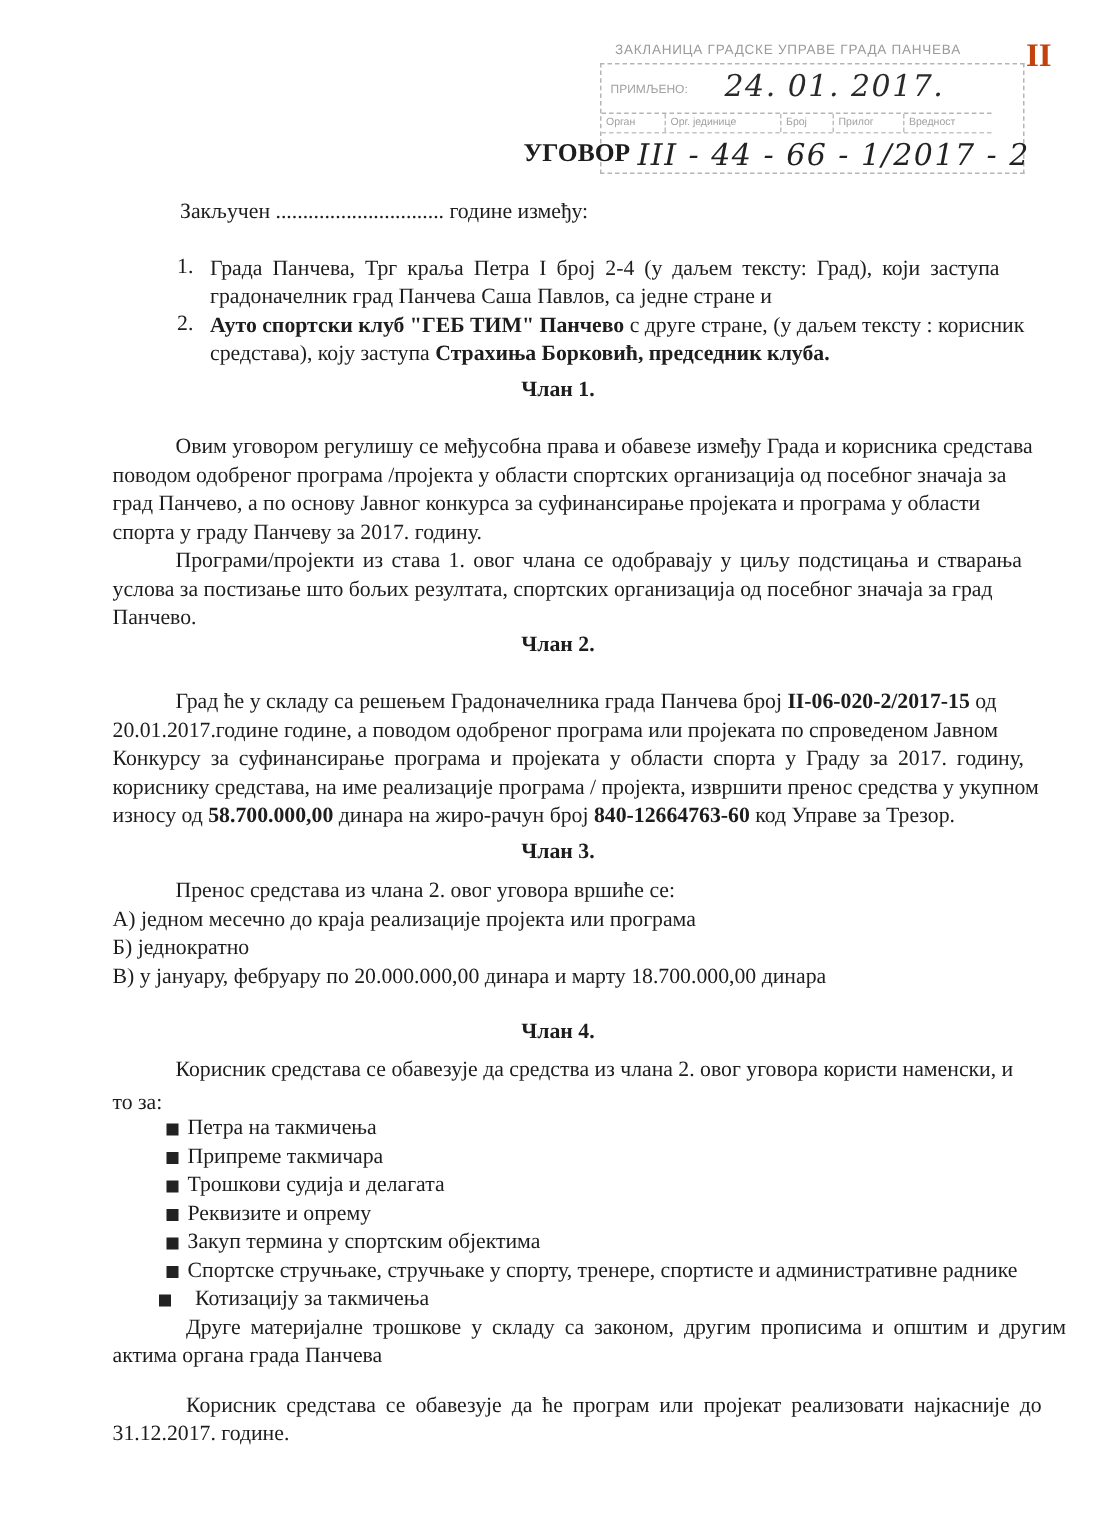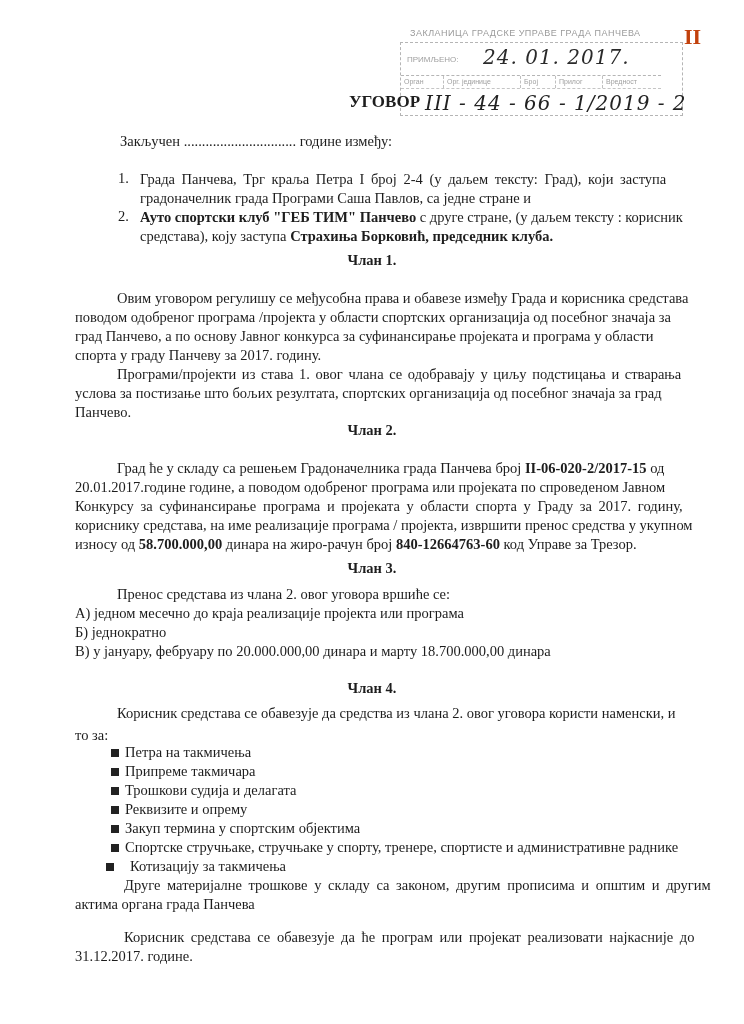--- a/index.html
+++ b/index.html
@@ -41,31 +41,31 @@
     <div class="stamp-box">
       <div class="stamp-received-label">ПРИМЉЕНО:</div>
       <div class="stamp-date">24. 01. 2017.</div>
       <div class="stamp-cols">
         <div class="stamp-col" style="width:36px">Орган</div>
         <div class="stamp-col" style="width:70px">Орг. јединице</div>
         <div class="stamp-col" style="width:28px">Број</div>
         <div class="stamp-col" style="width:40px">Прилог</div>
         <div class="stamp-col" style="width:50px;border-right:none">Вредност</div>
       </div>
-      <div class="stamp-number">III - 44 - 66 - 1/2019 - 2</div>
+      <div class="stamp-number">III - 44 - 66 - 1/2017 - 2</div>
     </div>
   </div>
 
   <div class="title">УГОВОР</div>
 
   <div class="txt" style="left:120px;top:132px">Закључен ............................... године између:</div>
 
   <div class="num" style="top:170px">1.</div>
   <div class="txt" style="left:140px;top:170px;word-spacing:3px">Града Панчева, Трг краља Петра I број 2-4 (у даљем тексту: Град), који заступа</div>
-  <div class="txt" style="left:140px;top:189px">градоначелник града Програми Саша Павлов, са једне стране и</div>
+  <div class="txt" style="left:140px;top:189px">градоначелник град Панчева Саша Павлов, са једне стране и</div>
 
   <div class="num" style="top:208px">2.</div>
   <div class="txt" style="left:140px;top:208px"><span class="bold">Ауто спортски клуб "ГЕБ ТИМ" Панчево</span><span> с друге стране, (у даљем тексту : корисник</span></div>
   <div class="txt" style="left:140px;top:227px"><span>средстава),  коју заступа </span><span class="bold">Страхиња Борковић, председник клуба.</span></div>
 
   <div class="article-title" style="top:252px">Члан 1.</div>
   <div class="txt" style="left:117px;top:289px">Овим уговором регулишу се међусобна права и обавезе између Града и корисника средстава</div>
   <div class="txt" style="left:75px;top:308px">поводом одобреног програма /пројекта у области спортских организација  од посебног значаја за</div>
   <div class="txt" style="left:75px;top:327px">град Панчево,  а по основу Јавног конкурса за суфинансирање пројеката и програма у области</div>
   <div class="txt" style="left:75px;top:346px">спорта у граду Панчеву за 2017. годину.</div>

